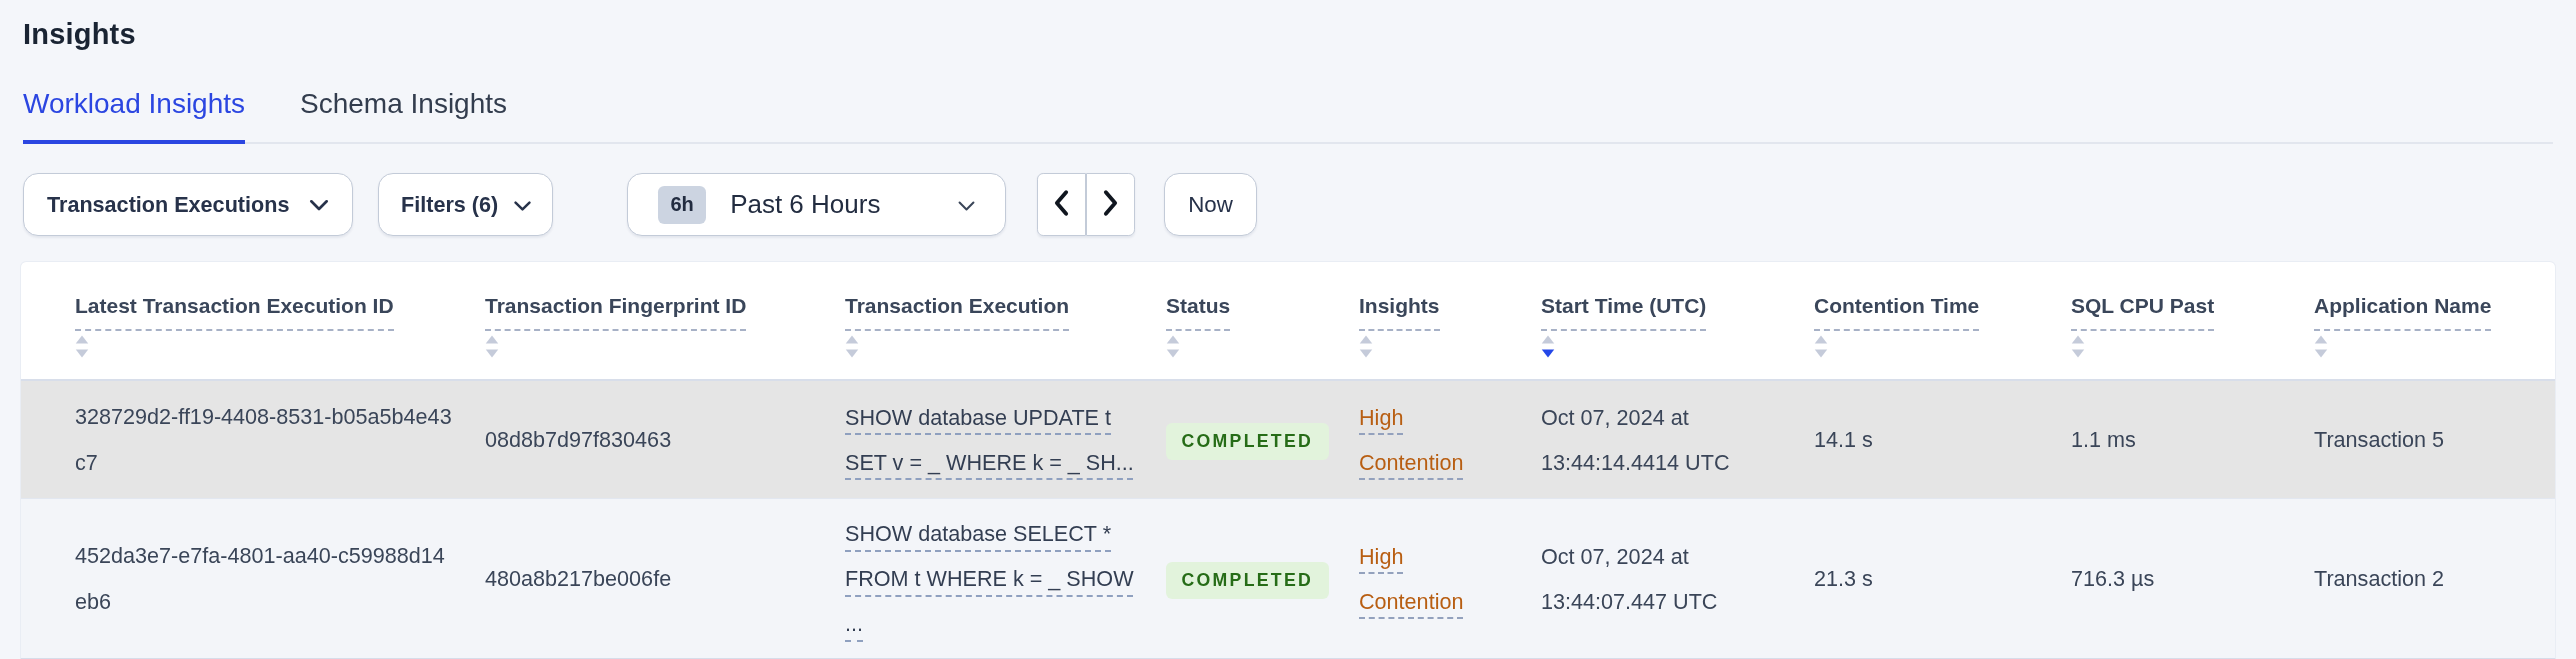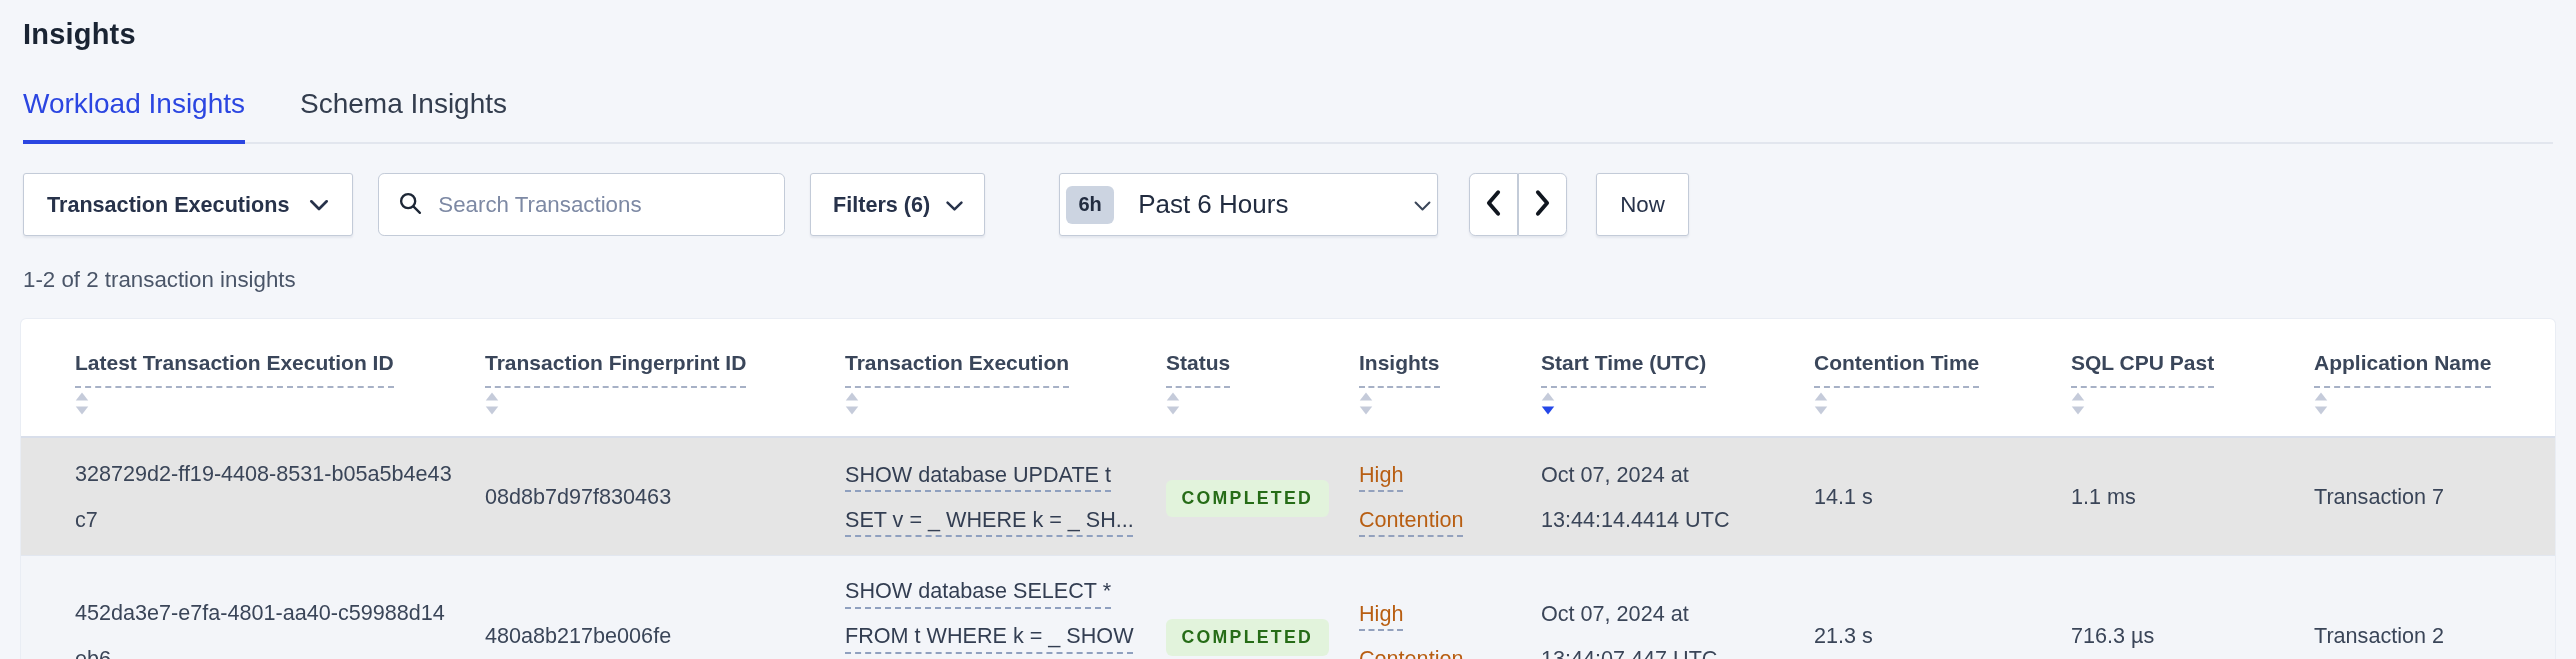--- a/index.html
+++ b/index.html
@@ -12,30 +12,30 @@
   .page-title { font-size: 29px; font-weight: 700; color: #1a2433; margin-top: 10.8px; letter-spacing: 0.2px; }
 
   
   .tabs { display: flex; gap: 55px; margin-top: 37px; border-bottom: 2.3px solid #e2e6ee; }
   .tab { font-size: 28px; font-weight: 500; color: #333d4e; padding-bottom: 20px; border-bottom: 4.6px solid transparent; margin-bottom: -2.3px; cursor: pointer; }
   .tab.active { color: #2b46e1; border-bottom-color: #2b46e1; }
 
   
   .toolbar { display: flex; align-items: center; margin-top: 29px; }
   .btn {
-    height: 63px; background: #fff; border: 1.5px solid #c3cbd8; border-radius: 3px;
+    height: 63px; background: #fff; border: 1.5px solid #c3cbd8; border-radius: 15px;
     display: inline-flex; align-items: center; font-size: 21.6px; color: #27324a;
     box-shadow: 0 1.5px 2.3px rgba(20,35,70,0.07); cursor: pointer;
   }
   .type-btn { padding: 0 23px; font-weight: 700; gap: 20px; }
   .search-box { margin-left: 25px; width: 407px; height: 63px; background: #fff; border: 1.5px solid #c3cbd8; border-radius: 6.2px; display: flex; align-items: center; padding: 0 18.5px; gap: 15.4px; }
   .search-box input { border: none; outline: none; font-size: 22.3px; color: #27324a; width: 100%; font-family: "Liberation Sans", sans-serif; background: transparent; }
   .search-box input::placeholder { color: #7d89a4; }
   .filters-btn { margin-left: 25px; padding: 0 21.6px; font-weight: 700; gap: 15.4px; }
-  .timepicker { margin-left: 74px; width: 379px; padding: 0 6px; font-weight: 400; }
+  .timepicker { margin-left: 74px; width: 379px; padding: 0 30px; font-weight: 400; }
   .tp-badge { background: #ccd4e1; border-radius: 6.2px; padding: 7.7px 12.3px; font-size: 20px; font-weight: 700; color: #222c40; }
   .tp-label { margin-left: 24px; font-size: 26px; color: #222c40; }
   .tp-caret { margin-left: auto; }
   .seg-group { margin-left: 31px; display: flex; box-shadow: 0 1.5px 2.3px rgba(20,35,70,0.07); border-radius: 6.2px; }
   .seg-btn { width: 49px; height: 63px; background: #fff; border: 1.5px solid #c3cbd8; display: flex; align-items: center; justify-content: center; cursor: pointer; }
   .seg-btn:first-child { border-radius: 6.2px 0 0 6.2px; border-right-width: 0.8px; }
   .seg-btn:last-child { border-radius: 0 6.2px 6.2px 0; border-left-width: 0.8px; }
   .now-btn { margin-left: 29px; padding: 0 23px; font-weight: 500; font-size: 22.3px; }
 
   .summary { margin-top: 31px; font-size: 22.3px; color: #4a5568; }
@@ -87,29 +87,20 @@
     <div class="toolbar">
       <div class="btn type-btn">
         <span>Transaction Executions</span>
         <span>
           <svg width="20" height="12.3" viewBox="0 0 26 16">
               <polyline points="3,3 13,13 23,3" fill="none" stroke="#27324a" stroke-width="3.5" stroke-linecap="round" stroke-linejoin="round"></polyline>
             </svg>
         </span>
       </div>
 
-      <div class="search-box">
-        <span>
-          <svg width="25" height="25" viewBox="0 0 32 32">
-              <circle cx="13" cy="13" r="9" fill="none" stroke="#1d2736" stroke-width="3"></circle>
-              <line x1="20" y1="20" x2="28" y2="28" stroke="#1d2736" stroke-width="3" stroke-linecap="round"></line>
-            </svg>
-        </span>
-        <input type="text" placeholder="Search Transactions" style="">
-      </div>
 
       <div class="btn filters-btn">
         <span>Filters (6)</span>
         <span>
           <svg width="17" height="10.8" viewBox="0 0 22 14">
               <polyline points="2,2 11,11 20,2" fill="none" stroke="#27324a" stroke-width="3.2" stroke-linecap="round" stroke-linejoin="round"></polyline>
             </svg>
         </span>
       </div>
 
@@ -138,21 +129,20 @@
               </svg>
           </span>
         </div>
       </div>
 
       <div class="btn now-btn">
         <span>Now</span>
       </div>
     </div>
 
-    <div class="summary">1-2 of 2 transaction insights</div>
   </div>
 
   <div class="card">
     <table>
       <colgroup>
         <col class="c1">
           <col class="c2">
           <col class="c3">
           <col class="c4">
           <col class="c5">
@@ -251,21 +241,21 @@
           <td class="id-cell">328729d2-ff19-4408-8531-b05a5b4e43c7</td>
           <td>08d8b7d97f830463</td>
           <td><span class="stmt-link">SHOW database UPDATE t
 SET v = _ WHERE k = _ SH...</span></td>
           <td><span class="status-badge">COMPLETED</span></td>
           <td><span class="insight-link">High Contention</span></td>
           <td class="time-cell">Oct 07, 2024 at
 13:44:14.4414 UTC</td>
           <td>14.1 s</td>
           <td>1.1 ms</td>
-          <td>Transaction 7</td>
+          <td>Transaction 5</td>
         </tr>
         <tr class="row-even data-row">
           <td class="id-cell">452da3e7-e7fa-4801-aa40-c59988d14eb6</td>
           <td>480a8b217be006fe</td>
           <td><span class="stmt-link">SHOW database SELECT *
 FROM t WHERE k = _ SHOW
 ...</span></td>
           <td><span class="status-badge">COMPLETED</span></td>
           <td><span class="insight-link">High Contention</span></td>
           <td class="time-cell">Oct 07, 2024 at

